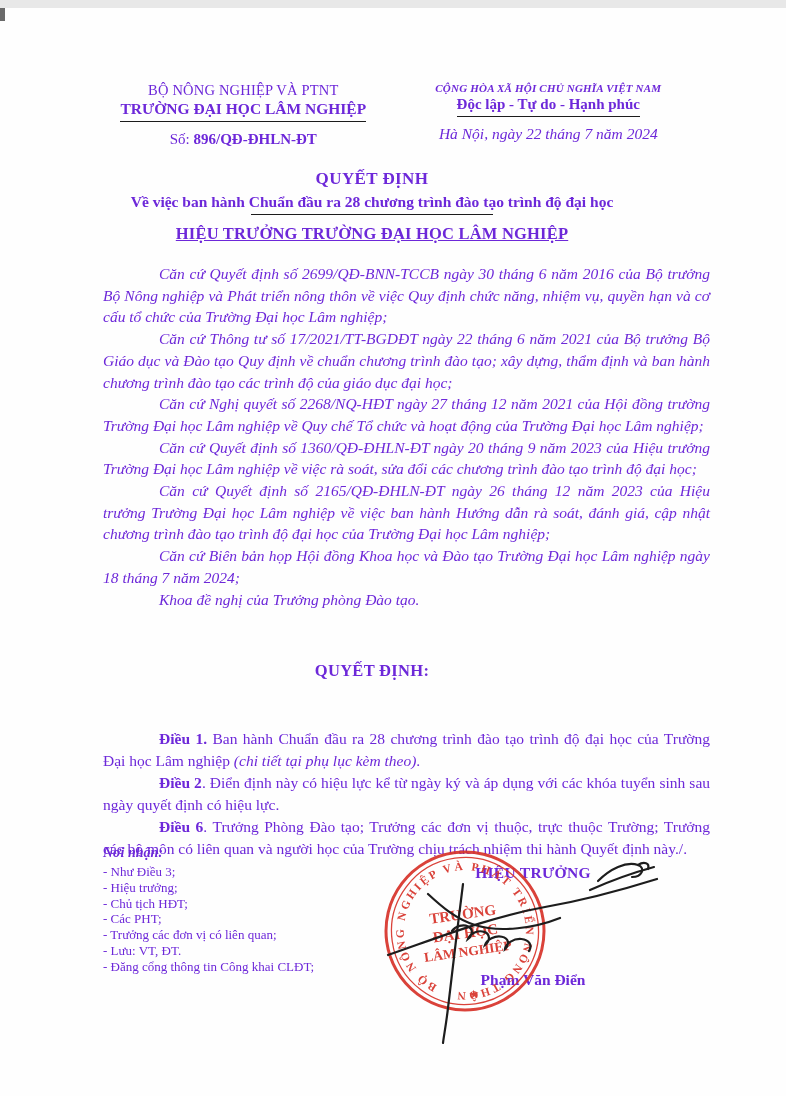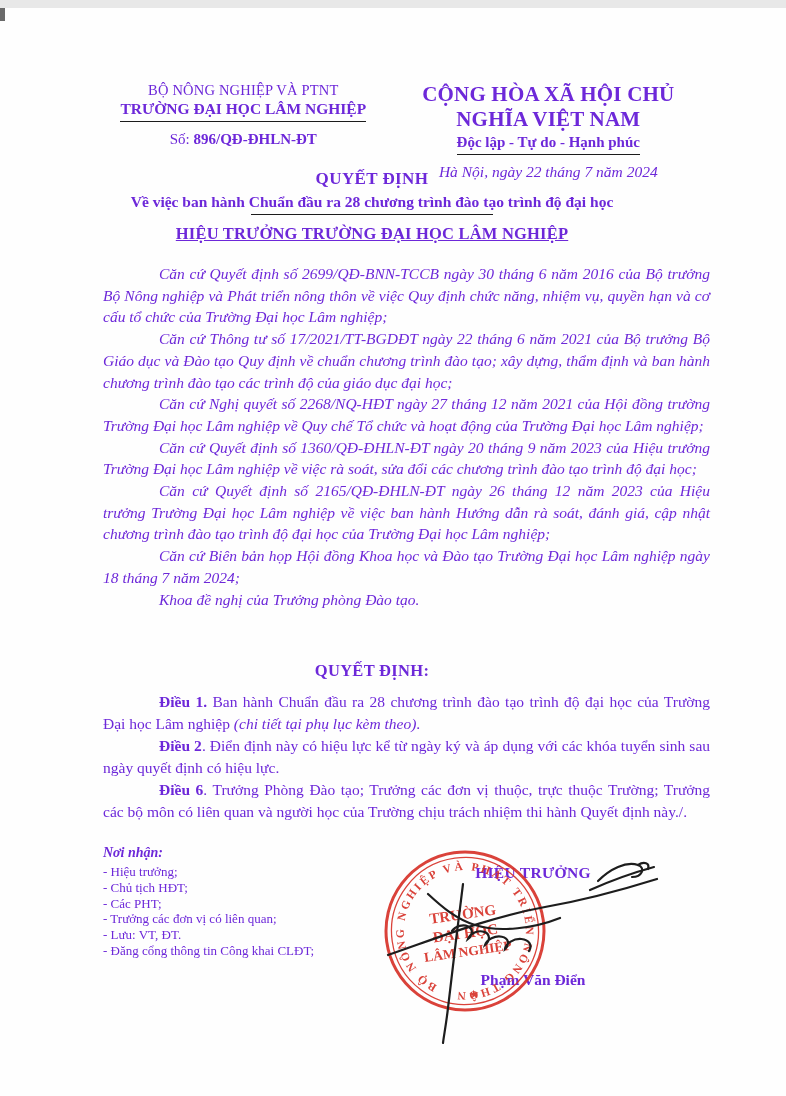--- a/index.html
+++ b/index.html
@@ -20,21 +20,21 @@
     position:absolute; left:103px; top:74px; width:610px;
     display:flex; flex-direction:row;
   }
   .header-left  { width:46%; text-align:center; }
   .header-right { width:54%; text-align:center; }
   .h-line1 { font-size:14.5px; letter-spacing:.2px; }
   .h-line2 { font-size:15.5px; font-weight:bold; margin-top:1px; }
   .h-line2 .u { display:inline-block; border-bottom:1.6px solid #1c1c1c; padding-bottom:2.5px; }
   .doc-number { margin-top:9px; font-size:15px; }
   .doc-number b { font-weight:bold; }
-  .country { font-size:21px; font-weight:bold; letter-spacing:.2px; }
+  .country { font-size:11px; font-weight:bold; letter-spacing:.2px;font-style:italic; }
   .motto   { font-size:15px; font-weight:bold; margin-top:2px; }
   .motto .u { display:inline-block; border-bottom:1.6px solid #1c1c1c; padding-bottom:3px; }
   .date-line { margin-top:8px; font-size:15.5px; font-style:italic; }
   
   .title-block {
     position:absolute; left:103px; top:161px; width:610px;
     text-align:center; padding-right:72px; box-sizing:border-box;
   }
   .doc-heading { font-size:17px; font-weight:bold; letter-spacing:.4px; }
   .doc-subject { font-size:15.5px; font-weight:bold; margin-top:4px; }
@@ -45,21 +45,21 @@
     position:absolute; left:103px; top:255px; width:607px;
     font-size:15.5px; line-height:21.7px; text-align:justify; font-style:italic;
   }
   .preamble p { margin:0; text-indent:56px; }
   .decision-heading {
     position:absolute; left:103px; top:653px; width:610px;
     text-align:center; padding-right:72px; box-sizing:border-box;
     font-size:16.5px; font-weight:bold; letter-spacing:.3px;
   }
   .articles {
-    position:absolute; left:103px; top:683px; width:607px;
+    position:absolute; left:103px; top:720px; width:607px;
     font-size:15.5px; line-height:22.1px; text-align:justify;
   }
   .articles p { margin:0; text-indent:56px; }
   .articles .art-label { font-weight:bold; }
   .articles .art-note  { font-style:italic; }
   
   .recipients { position:absolute; left:103px; top:837px; width:310px; }
   .recipients-label { font-size:14px; font-weight:bold; font-style:italic; }
   .recipients-list  { font-size:13px; line-height:15.8px; margin-top:3px; }
   .sig-title {
@@ -120,20 +120,21 @@
 
   <div class="articles">
     <p><span class="art-label">Điều 1.</span><span> Ban hành Chuẩn đầu ra 28 chương trình đào tạo trình độ đại học của Trường Đại học Lâm nghiệp </span><span class="art-note">(chi tiết tại phụ lục kèm theo)</span><span>.</span></p>
     <p><span class="art-label">Điều 2</span><span>. Điển định này có hiệu lực kể từ ngày ký và áp dụng với các khóa tuyển sinh sau ngày quyết định có hiệu lực.</span></p>
     <p><span class="art-label">Điều 6</span><span>. Trưởng Phòng Đào tạo; Trưởng các đơn vị thuộc, trực thuộc Trường; Trưởng các bộ môn có liên quan và người học của Trường chịu trách nhiệm thi hành Quyết định này./.</span></p>
   </div>
 
   <div class="recipients">
     <div class="recipients-label">Nơi nhận:</div>
     <div class="recipients-list">
+      <div>- Như Điều 3;</div>
       <div>- Hiệu trưởng;</div>
       <div>- Chủ tịch HĐT;</div>
       <div>- Các PHT;</div>
       <div>- Trưởng các đơn vị có liên quan;</div>
       <div>- Lưu: VT, ĐT.</div>
       <div>- Đăng cổng thông tin Công khai CLĐT;</div>
     </div>
   </div>
 
   <div class="sig-title">HIỆU TRƯỞNG</div>

